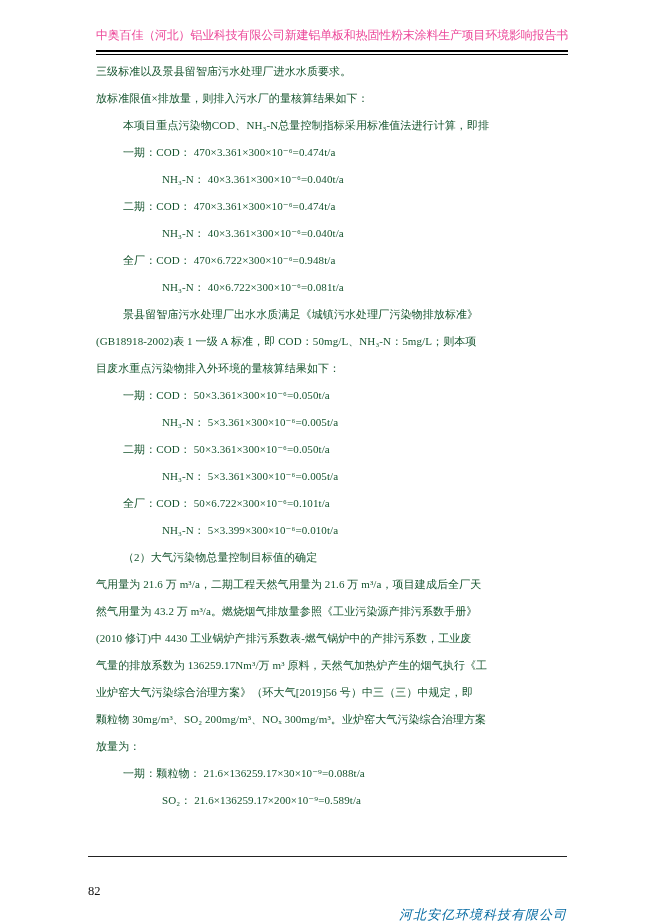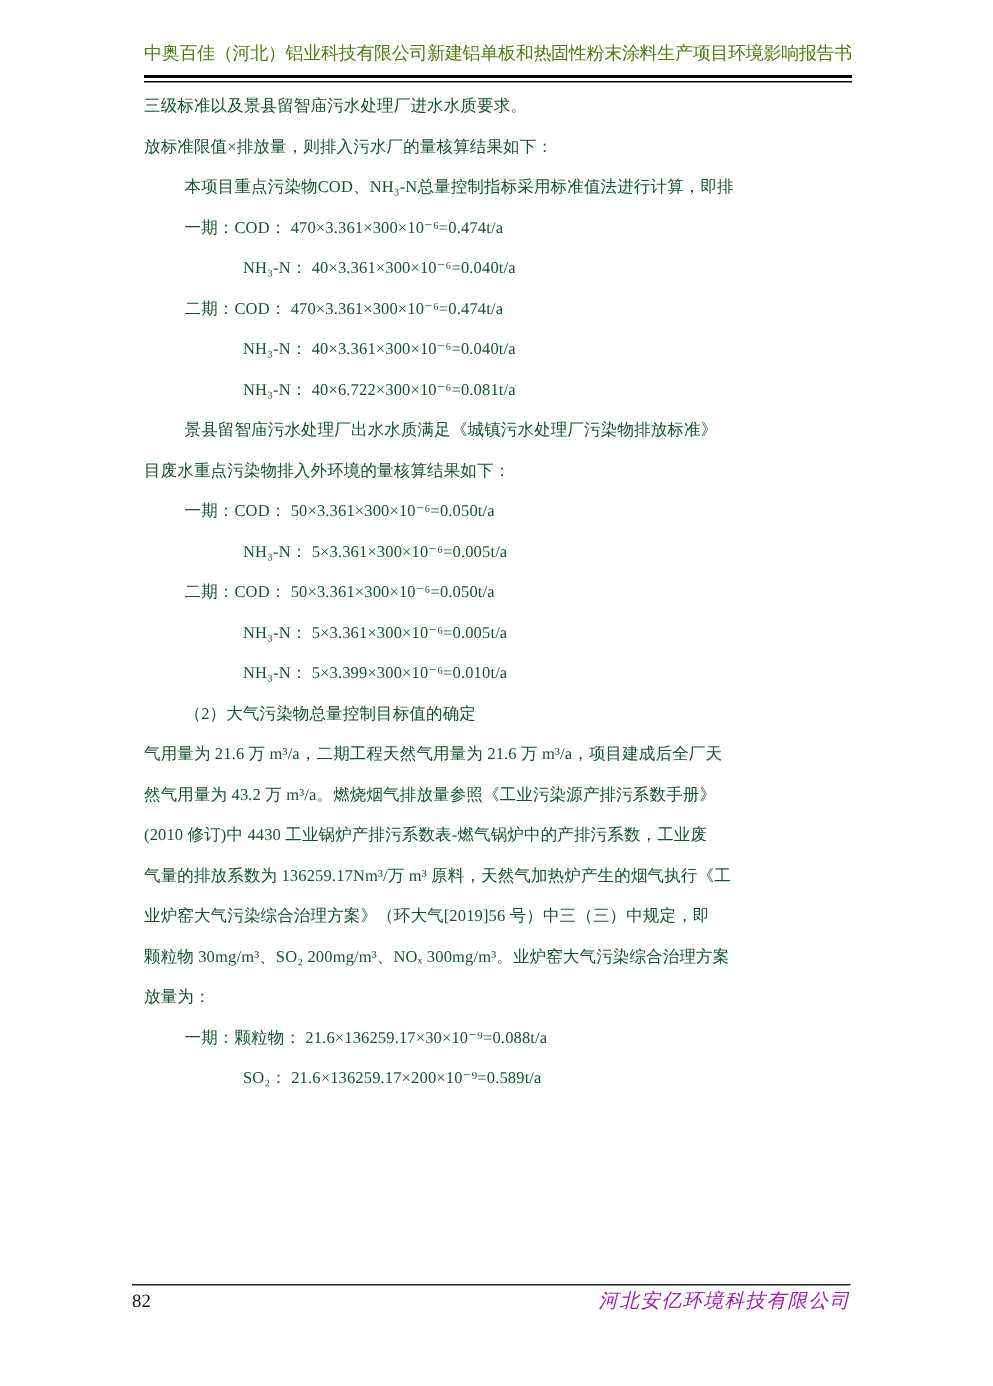--- a/index.html
+++ b/index.html
@@ -23,21 +23,21 @@
     left: 96px;
     top: 26px;
     width: 472px;
   }
   .header-title {
     font-size: 12px;
     line-height: 18px;
     text-align: center;
     letter-spacing: -0.2px;
     white-space: nowrap;
-    color: #4d7c0f;
+    color: #ec4899;
   }
   .header-rule {
     margin-top: 6px;
     height: 2px;
     border-top: 2px solid #000;
     border-bottom: 1px solid #000;
   }
 
   
   .body-block {
@@ -77,48 +77,52 @@
   .page-number {
     font-size: 12.5px;
     line-height: 16px;
     color: #111;
   }
   .footer-company {
     font-size: 13px;
     line-height: 18px;
     font-style: italic;
     letter-spacing: 1px;
-    color: #a21caf;
+    color: #0369a1;
+    margin-top: 48px;
   }
 </style>
 </head>
 <body>
 
 <div class="page">
 
   <div class="header">
     <div class="header-title">中奥百佳（河北）铝业科技有限公司新建铝单板和热固性粉末涂料生产项目环境影响报告书</div>
     <div class="header-rule"></div>
   </div>
 
   <div class="body-block">
     <div class="ln">三级标准以及景县留智庙污水处理厂进水水质要求。</div>
     <div class="ln">放标准限值×排放量，则排入污水厂的量核算结果如下：</div>
     <div class="ln ind">本项目重点污染物COD、NH₃-N总量控制指标采用标准值法进行计算，即排</div>
     <div class="ln ind">一期：COD： 470×3.361×300×10⁻⁶=0.474t/a</div>
     <div class="ln f2">NH₃-N： 40×3.361×300×10⁻⁶=0.040t/a</div>
     <div class="ln ind">二期：COD： 470×3.361×300×10⁻⁶=0.474t/a</div>
     <div class="ln f2">NH₃-N： 40×3.361×300×10⁻⁶=0.040t/a</div>
+    <div class="ln ind">全厂：COD： 470×6.722×300×10⁻⁶=0.948t/a</div>
     <div class="ln f2">NH₃-N： 40×6.722×300×10⁻⁶=0.081t/a</div>
     <div class="ln ind">景县留智庙污水处理厂出水水质满足《城镇污水处理厂污染物排放标准》</div>
+    <div class="ln">(GB18918-2002)表 1 一级 A 标准，即 COD：50mg/L、NH₃-N：5mg/L；则本项</div>
     <div class="ln">目废水重点污染物排入外环境的量核算结果如下：</div>
     <div class="ln ind">一期：COD： 50×3.361×300×10⁻⁶=0.050t/a</div>
     <div class="ln f2">NH₃-N： 5×3.361×300×10⁻⁶=0.005t/a</div>
     <div class="ln ind">二期：COD： 50×3.361×300×10⁻⁶=0.050t/a</div>
     <div class="ln f2">NH₃-N： 5×3.361×300×10⁻⁶=0.005t/a</div>
+    <div class="ln ind">全厂：COD： 50×6.722×300×10⁻⁶=0.101t/a</div>
     <div class="ln f2">NH₃-N： 5×3.399×300×10⁻⁶=0.010t/a</div>
     <div class="ln ind">（2）大气污染物总量控制目标值的确定</div>
     <div class="ln">气用量为 21.6 万 m³/a，二期工程天然气用量为 21.6 万 m³/a，项目建成后全厂天</div>
     <div class="ln">然气用量为 43.2 万 m³/a。燃烧烟气排放量参照《工业污染源产排污系数手册》</div>
     <div class="ln">(2010 修订)中 4430 工业锅炉产排污系数表-燃气锅炉中的产排污系数，工业废</div>
     <div class="ln">气量的排放系数为 136259.17Nm³/万 m³ 原料，天然气加热炉产生的烟气执行《工</div>
     <div class="ln">业炉窑大气污染综合治理方案》（环大气[2019]56 号）中三（三）中规定，即</div>
     <div class="ln">颗粒物 30mg/m³、SO₂ 200mg/m³、NOₓ 300mg/m³。业炉窑大气污染综合治理方案</div>
     <div class="ln">放量为：</div>
     <div class="ln ind">一期：颗粒物： 21.6×136259.17×30×10⁻⁹=0.088t/a</div>

